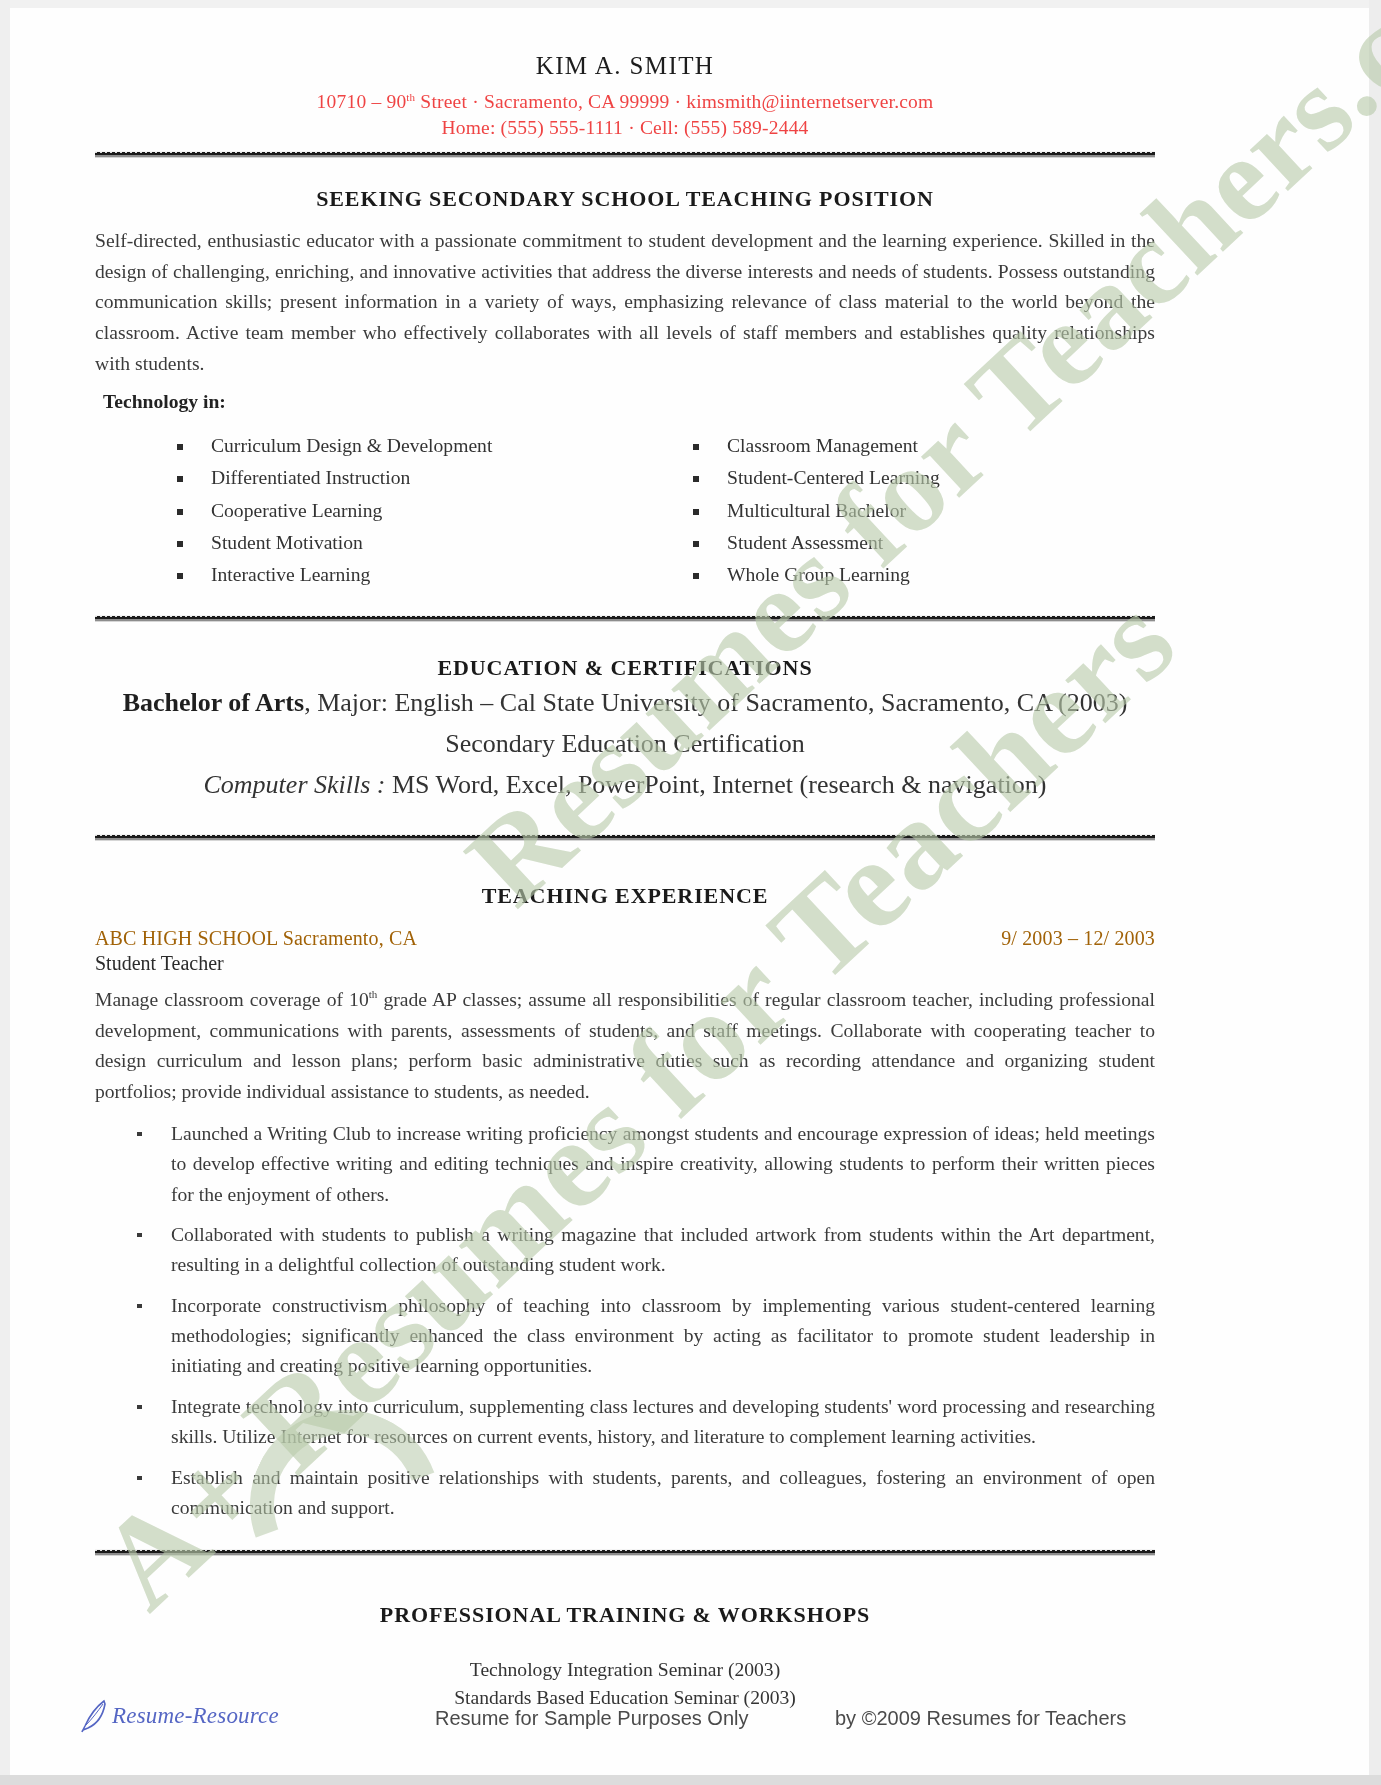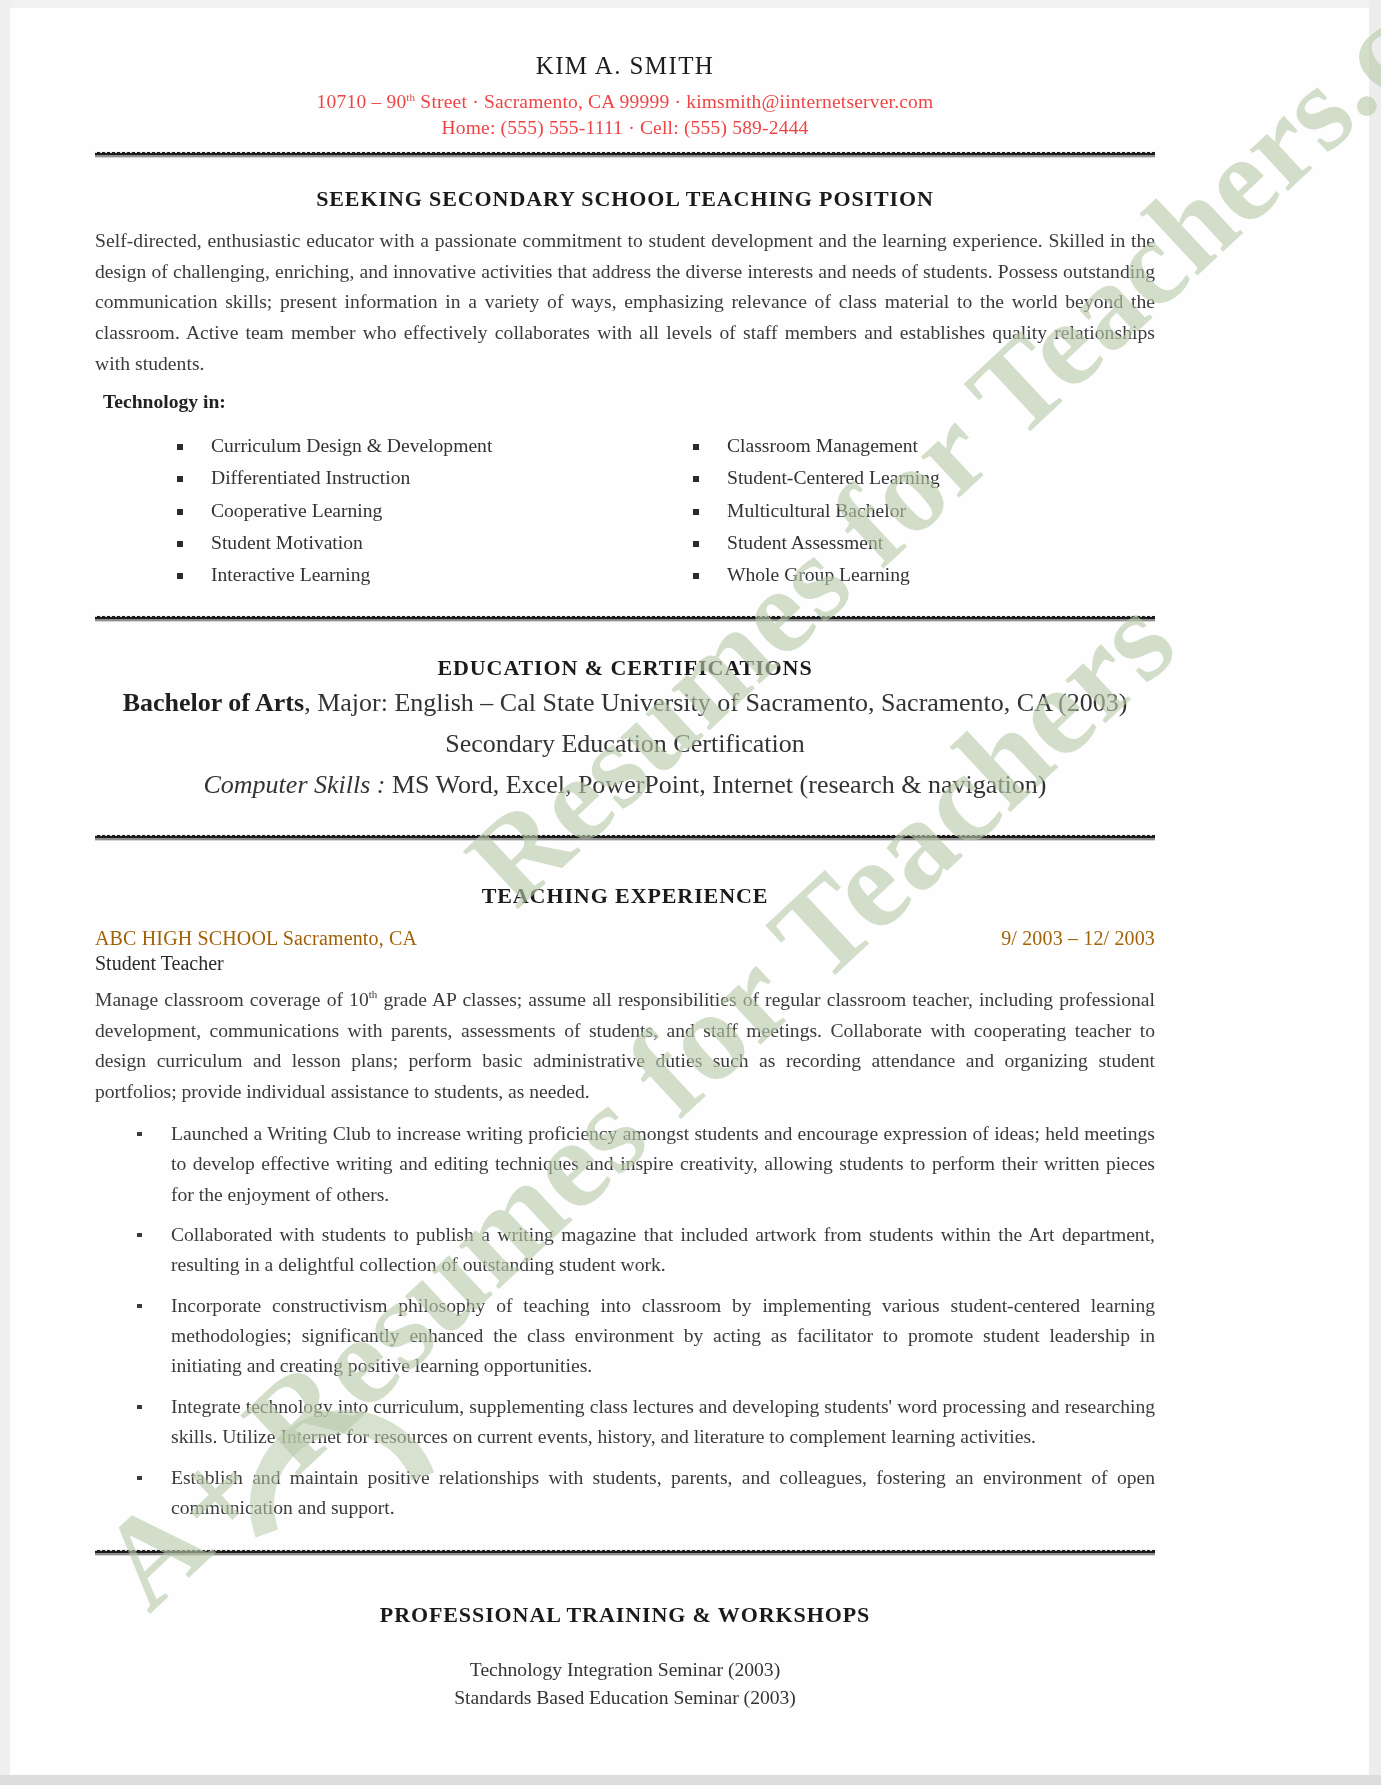--- a/index.html
+++ b/index.html
@@ -391,20 +391,36 @@
 
     <div class="rule-thick" id="training-rule"></div>
 
     <div class="section-heading" id="training-heading">PROFESSIONAL TRAINING &amp; WORKSHOPS</div>
 
     <div id="training-list">
       <div class="training-line">Technology Integration Seminar (2003)</div>
       <div class="training-line">Standards Based Education Seminar (2003)</div>
     </div>
 
+    <div id="footer">
+      <div id="footer-logo">
+        <span id="footer-logo-mark">
+          <svg width="28" height="34" viewBox="0 0 28 34" aria-hidden="true">
+            <path d="M24 2 C16 8, 10 16, 5 27 L3 31 L8 29 C17 25, 23 16, 25 5 Z" fill="none" stroke="#5566c4" stroke-width="1.6"></path>
+            <path d="M3 31 L2 33" stroke="#5566c4" stroke-width="1.6"></path>
+            <path d="M6 26 C12 20, 18 12, 23 5" fill="none" stroke="#5566c4" stroke-width="1"></path>
+          </svg>
+        </span>
+        <span id="footer-logo-text">Resume-Resource</span>
+      </div>
+
+      <div id="footer-center-text">Resume for Sample Purposes Only</div>
+
+      <div id="footer-right-text">by ©2009 Resumes for Teachers</div>
+    </div>
 
   </div>
 
   <div id="watermark">
     <div class="wm-text" id="wm-line-1">A+ Resumes for Teachers</div>
     <div class="wm-text" id="wm-line-2">Resumes for Teachers.com</div>
     <div id="wm-corner-swirl"></div>
   </div>
 
 </div>

